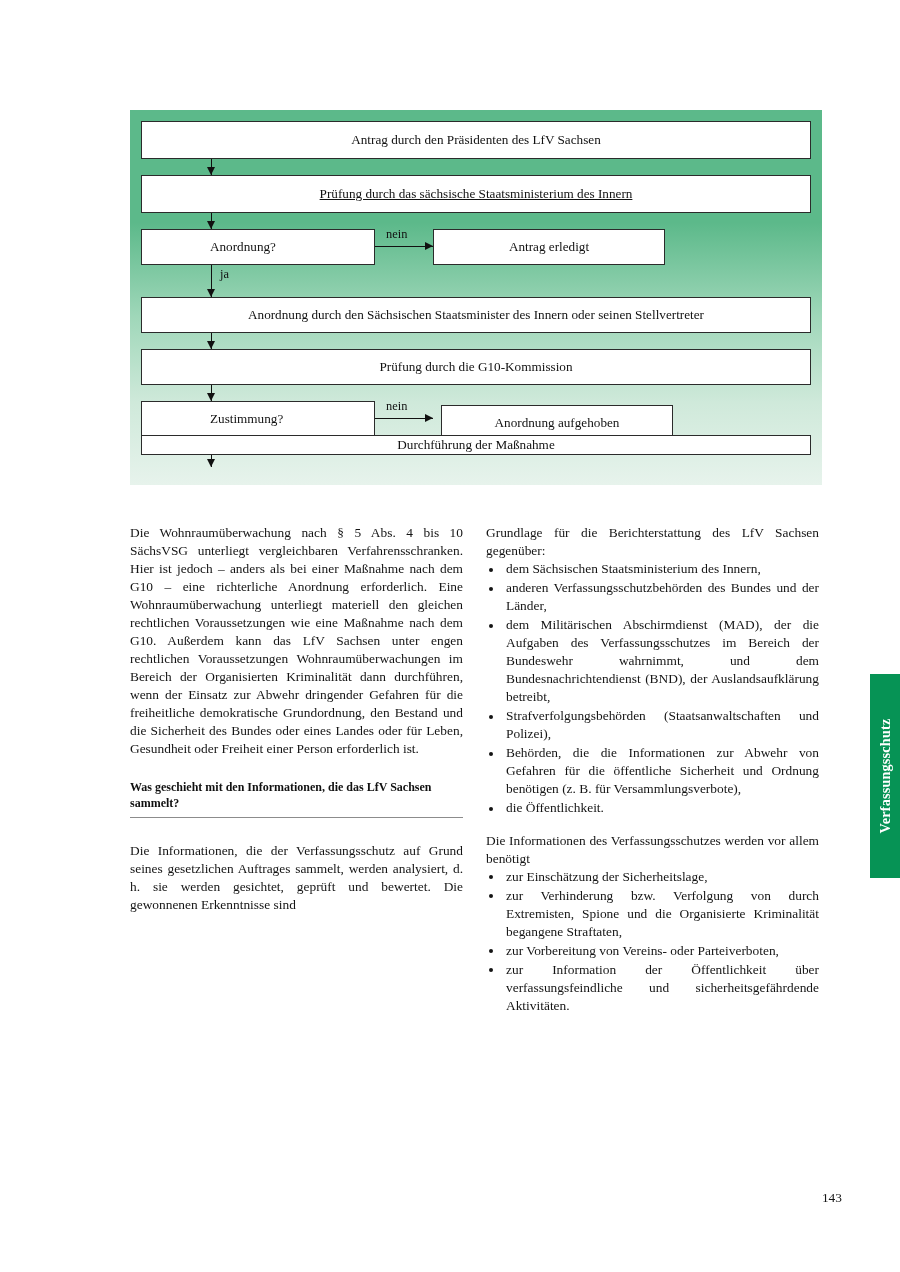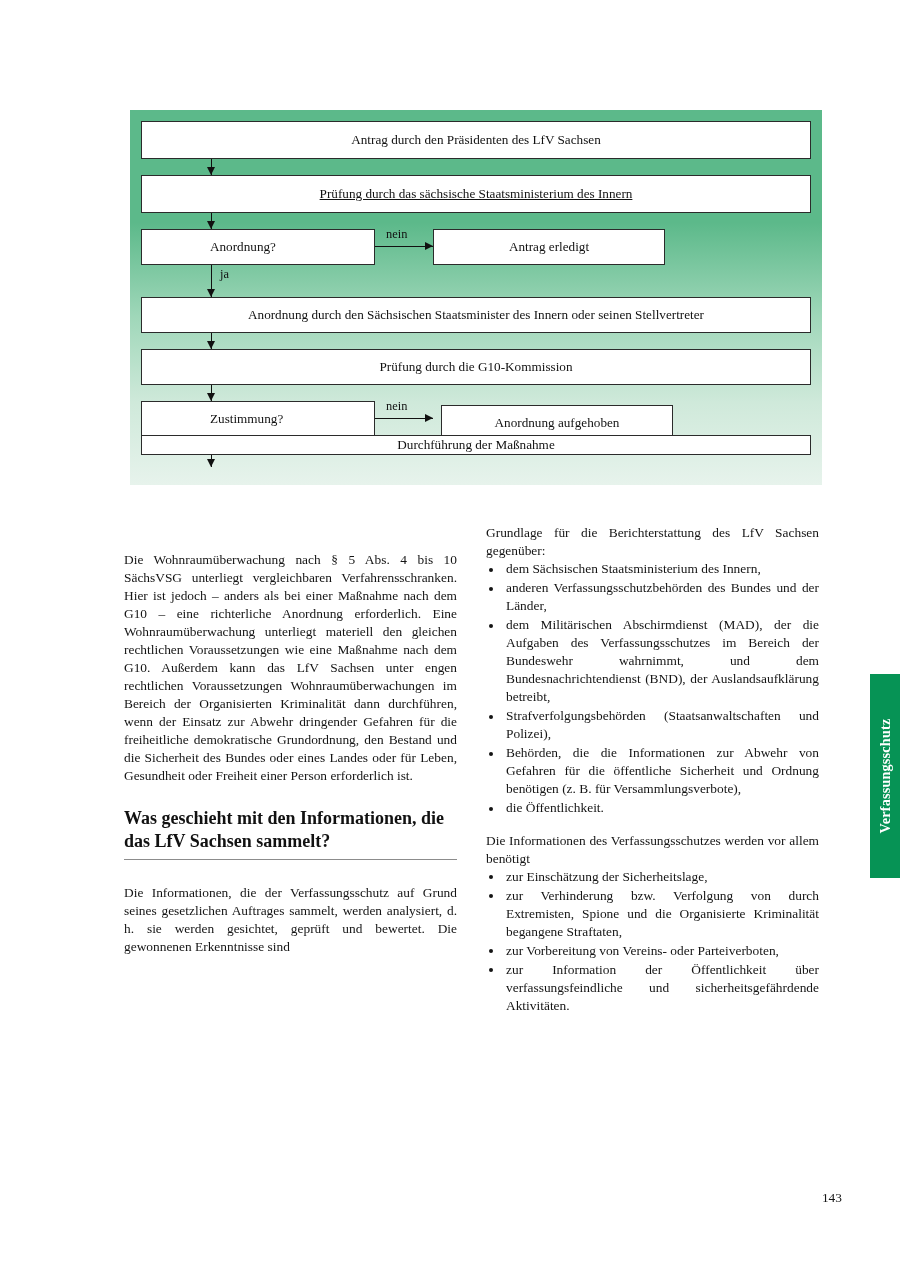--- a/index.html
+++ b/index.html
@@ -86,32 +86,32 @@
   
   .col {
     position: absolute;
     top: 524px;
     width: 333px;
     font-size: 13.4px;
     line-height: 1.345;
     text-align: justify;
     color: #141414;
   }
-  .col-left { left: 124px; margin-top: 27px; }
+  .col-left { left: 130px; }
   .col-right { left: 486px; }
 
   .col p {
     margin: 0 0 14px 0;
     text-align: justify;
     hyphens: manual;
   }
   .col p.tight { margin-bottom: 0; }
 
   h2.section-head {
-    font-size: 18px;
+    font-size: 12px;
     font-weight: bold;
     line-height: 1.26;
     margin: 22px 0 0 0;
     text-align: left;
     color: #111111;
   }
   .head-rule {
     border: 0;
     border-top: 1.2px solid #8c8c8c;
     margin: 6px 0 24px 0;

